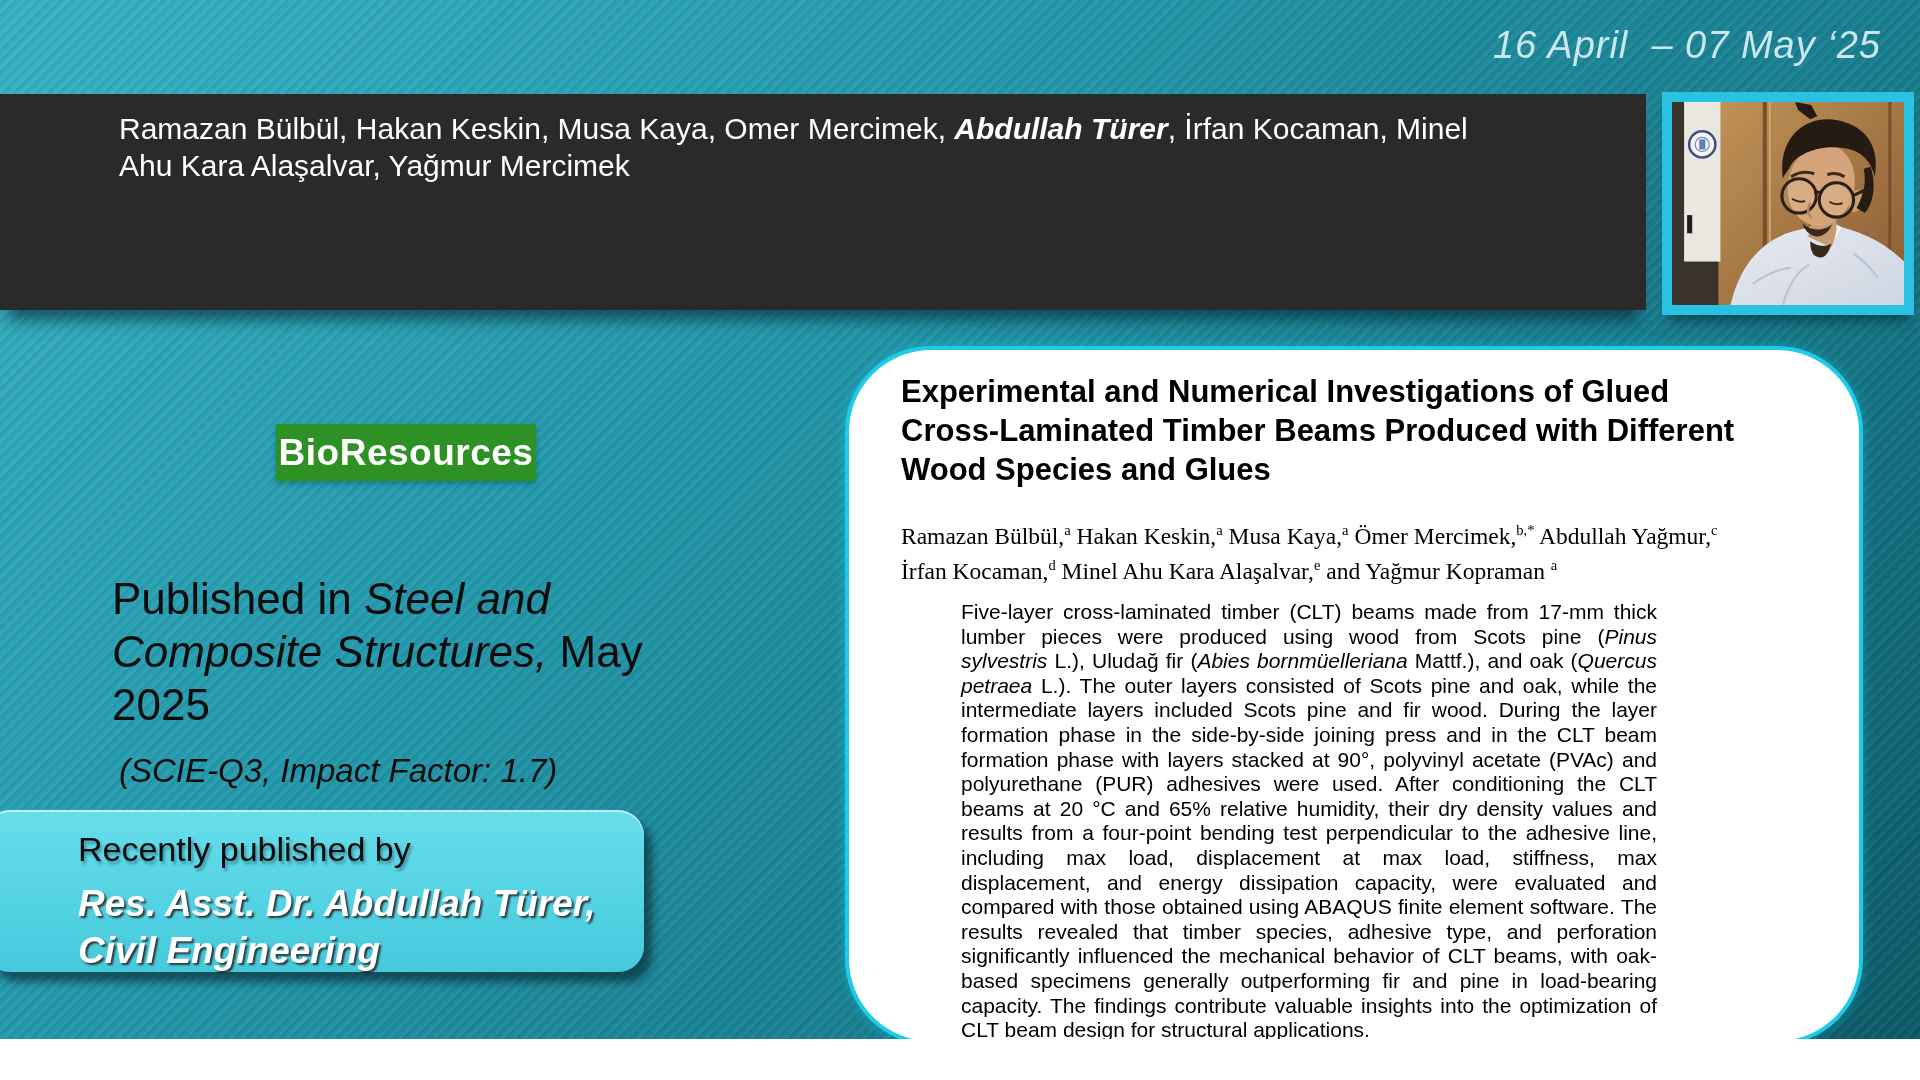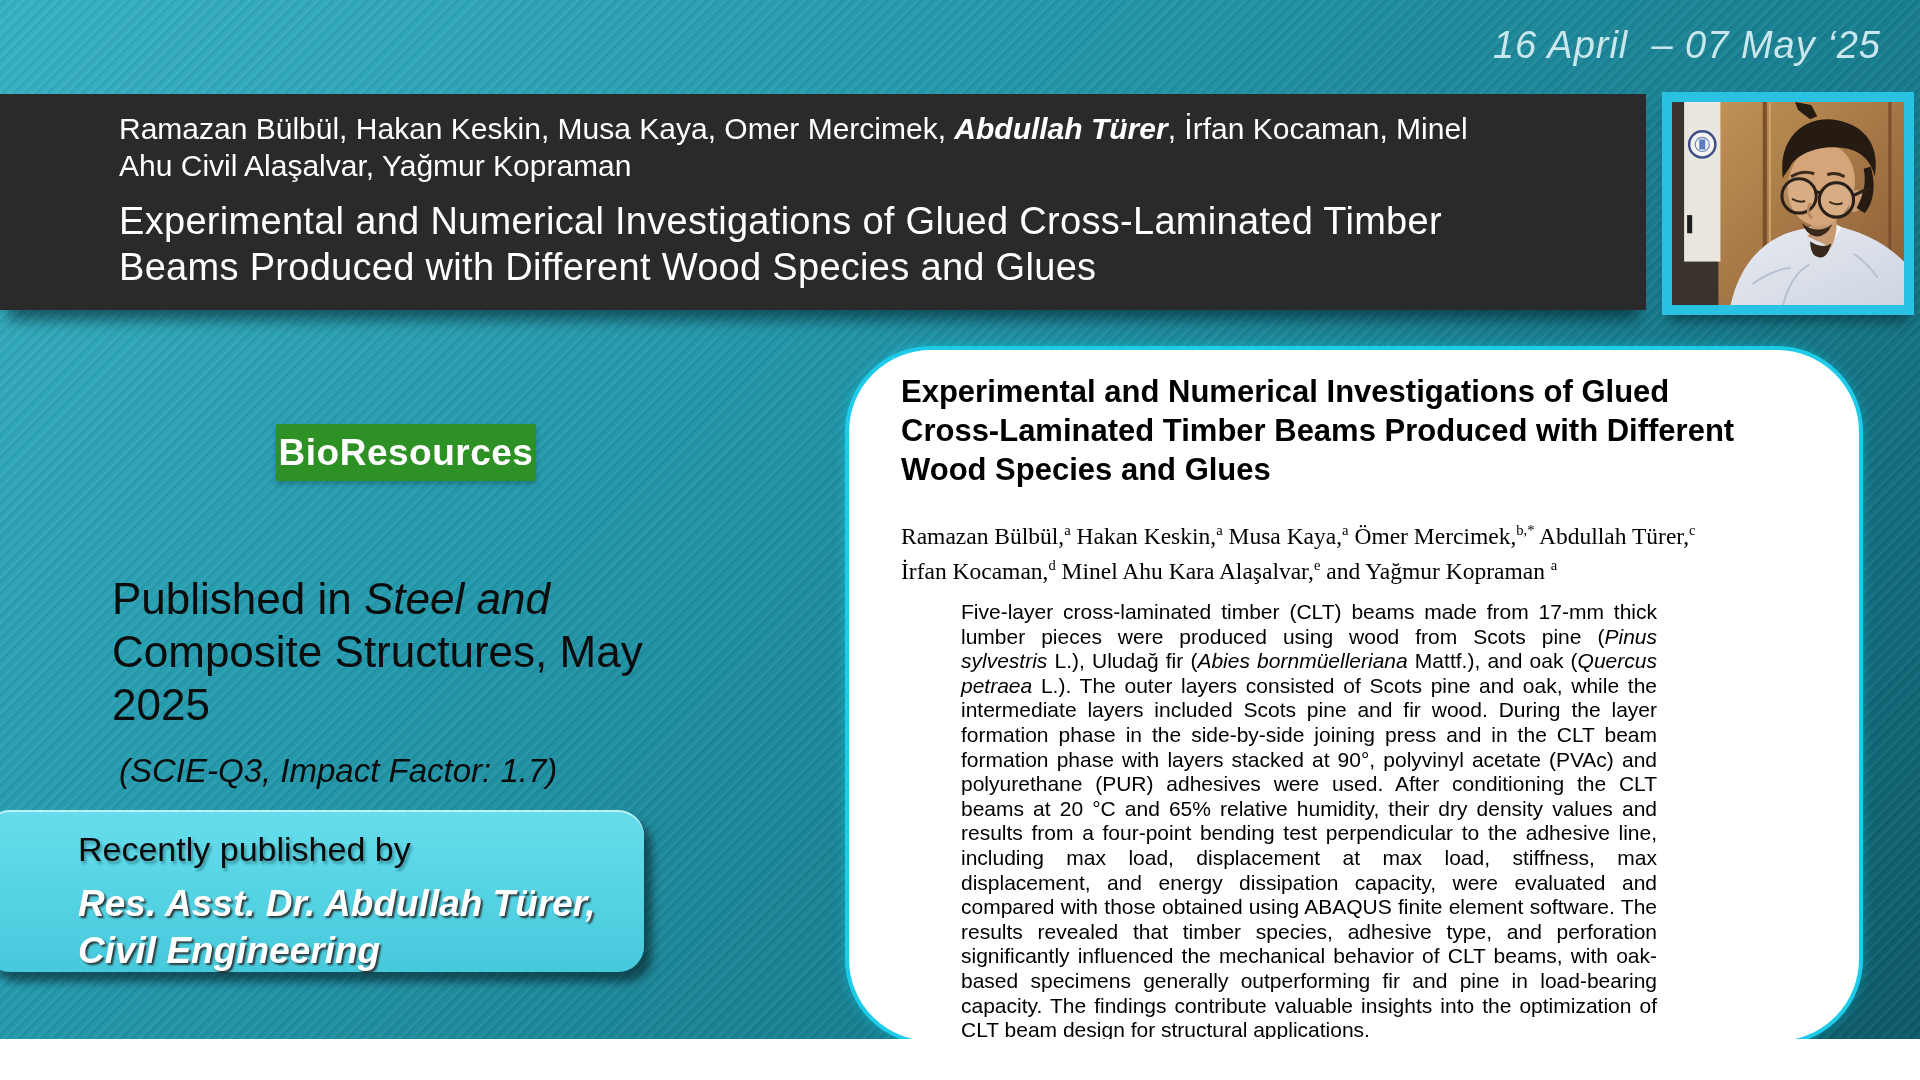--- a/index.html
+++ b/index.html
@@ -92,22 +92,21 @@
   }
 </style>
 </head>
 <body>
 
 <div id="slide">
 
   <div class="date">16 April  – 07 May ‘25</div>
 
   <div class="banner">
-    <div class="banner-authors"><span>Ramazan Bülbül, Hakan Keskin, Musa Kaya, Omer Mercimek, </span><span style="font-style: italic; font-weight: bold;">Abdullah Türer</span><span>, İrfan Kocaman, Minel</span><br><span>Ahu Civil Alaşalvar, Yağmur Kopraman</span></div>
-    <div class="banner-title"><span>Experimental and Numerical Investigations of Glued Cross-Laminated Timber</span><br><span>Beams Produced with Different Wood Species and Glues</span></div>
+    <div class="banner-authors"><span>Ramazan Bülbül, Hakan Keskin, Musa Kaya, Omer Mercimek, </span><span style="font-style: italic; font-weight: bold;">Abdullah Türer</span><span>, İrfan Kocaman, Minel</span><br><span>Ahu Kara Alaşalvar, Yağmur Mercimek</span></div>
   </div>
 
   <div class="photo-frame">
     <svg viewBox="0 0 230 201" preserveAspectRatio="none">
       <defs>
         <linearGradient id="doorGrad" x1="0" y1="0" x2="1" y2="1">
           <stop offset="0" stop-color="#c09257"></stop>
           <stop offset="1" stop-color="#8a5c34"></stop>
         </linearGradient>
         <linearGradient id="shirtGrad" x1="0" y1="0" x2="1" y2="1">
@@ -145,27 +144,27 @@
       <path d="M137,100 q-5,10 2,15" stroke="#b9855c" stroke-width="2.5" fill="none"></path>
       <path d="M129,120 Q144,132 159,121 Q153,134 142,133 Q133,131 129,120 Z" fill="#3a281a"></path>
       <path d="M137,138 q11,8 21,2 q-4,15 -12,14 q-9,-1 -9,-16 z" fill="#3a281a"></path>
     </svg>
   </div>
 
   <div class="logo">
     <span class="logo-text">BioResources</span>
   </div>
 
-  <div class="published"><span>Published in </span><span style="font-style: italic;">Steel and</span><br><span style=" margin-top: 12px;">Composite Structures,</span><span> May</span><br><span>2025</span></div>
+  <div class="published"><span>Published in </span><span style="font-style: italic;">Steel and</span><br><span style="font-style: italic; margin-top: 12px;">Composite Structures,</span><span> May</span><br><span>2025</span></div>
   <div class="impact">(SCIE-Q3, Impact Factor: 1.7)</div>
 
   <div class="recent-box">
     <div class="recent-heading">Recently published by</div>
     <div class="recent-name"><span>Res. Asst. Dr. Abdullah Türer,</span><br><span>Civil Engineering</span></div>
   </div>
 
   <div class="panel">
     <div class="panel-title"><span>Experimental and Numerical Investigations of Glued</span><br><span>Cross-Laminated Timber Beams Produced with Different</span><br><span>Wood Species and Glues</span></div>
-    <div class="panel-authors"><span>Ramazan Bülbül,</span><sup>a</sup><span> Hakan Keskin,</span><sup>a</sup><span> Musa Kaya,</span><sup>a</sup><span> Ömer Mercimek,</span><sup>b,*</sup><span> Abdullah Türer,</span><sup>c</sup><br><span>İrfan Kocaman,</span><sup>d</sup><span> Minel Ahu Kara Alaşalvar,</span><sup>e</sup><span> and Yağmur Kopraman </span><sup>a</sup></div>
+    <div class="panel-authors"><span>Ramazan Bülbül,</span><sup>a</sup><span> Hakan Keskin,</span><sup>a</sup><span> Musa Kaya,</span><sup>a</sup><span> Ömer Mercimek,</span><sup>b,*</sup><span> Abdullah Yağmur,</span><sup>c</sup><br><span>İrfan Kocaman,</span><sup>d</sup><span> Minel Ahu Kara Alaşalvar,</span><sup>e</sup><span> and Yağmur Kopraman </span><sup>a</sup></div>
     <div class="panel-abstract"><span>Five-layer cross-laminated timber (CLT) beams made from 17-mm thick lumber pieces were produced using wood from Scots pine (</span><span style="font-style: italic;">Pinus sylvestris</span><span> L.), Uludağ fir (</span><span style="font-style: italic;">Abies bornmüelleriana</span><span> Mattf.), and oak (</span><span style="font-style: italic;">Quercus petraea</span><span> L.). The outer layers consisted of Scots pine and oak, while the intermediate layers included Scots pine and fir wood. During the layer formation phase in the side-by-side joining press and in the CLT beam formation phase with layers stacked at 90°, polyvinyl acetate (PVAc) and polyurethane (PUR) adhesives were used. After conditioning the CLT beams at 20 °C and 65% relative humidity, their dry density values and results from a four-point bending test perpendicular to the adhesive line, including max load, displacement at max load, stiffness, max displacement, and energy dissipation capacity, were evaluated and compared with those obtained using ABAQUS finite element software. The results revealed that timber species, adhesive type, and perforation significantly influenced the mechanical behavior of CLT beams, with oak-based specimens generally outperforming fir and pine in load-bearing capacity. The findings contribute valuable insights into the optimization of CLT beam design for structural applications.</span></div>
   </div>
 
 </div>
 
 </body></html>

